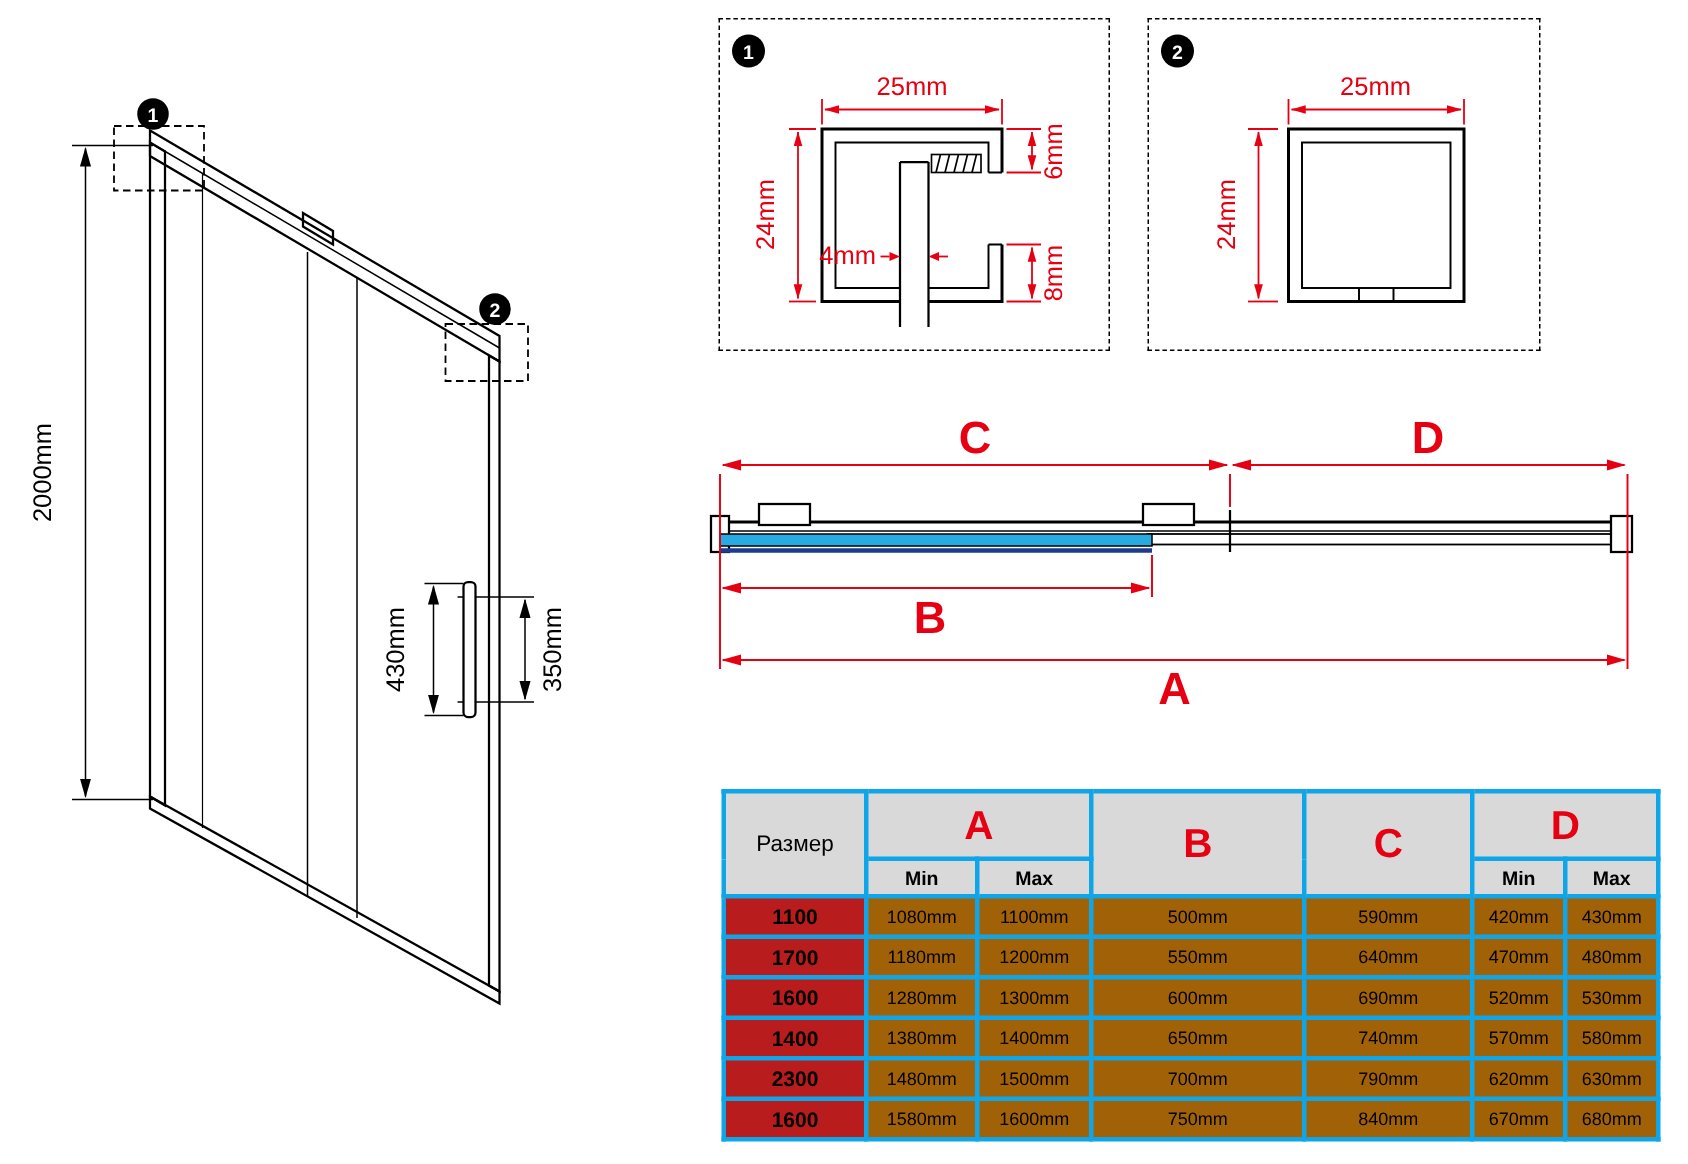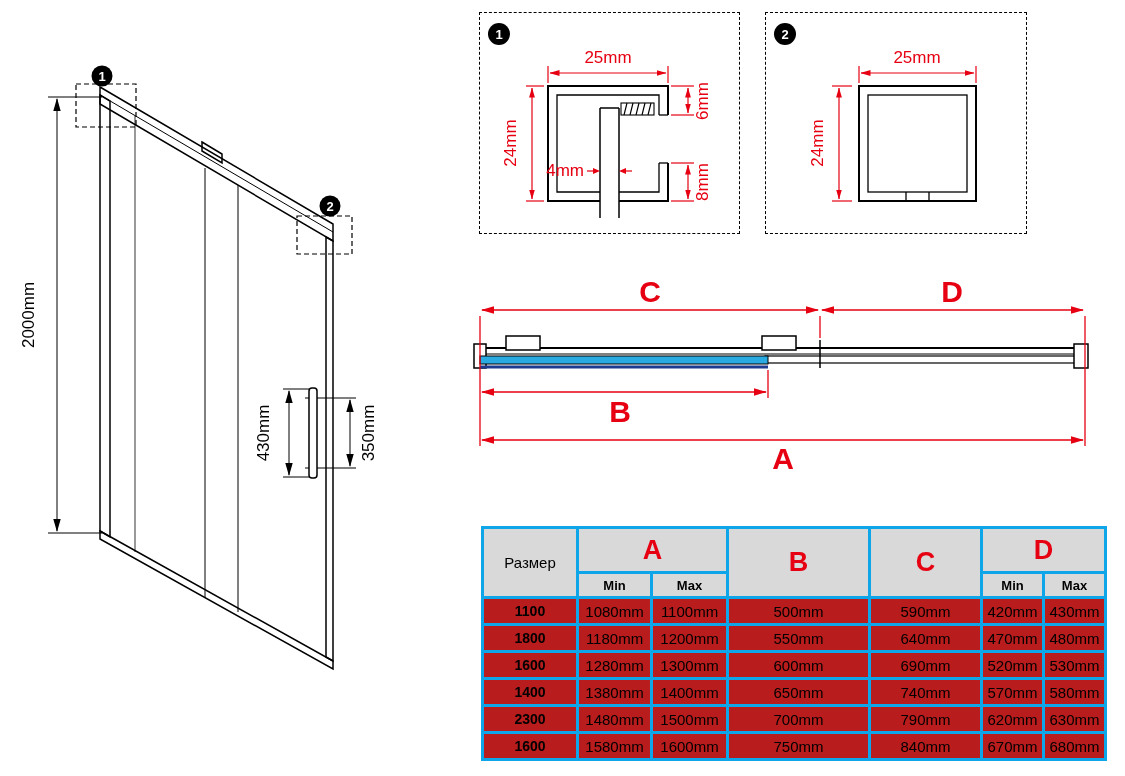--- a/index.html
+++ b/index.html
@@ -25,21 +25,21 @@
   #size-table th, #size-table td {
     border:3px solid #0ea5e9; text-align:center; vertical-align:middle;
     font-family:"Liberation Sans", sans-serif;
   }
   #size-table thead tr.r1 { height:45px; }
   #size-table thead tr.r2 { height:25px;margin-left:22px; }
   #size-table tbody tr { height:27px; }
   th.letter { background:#d9d9d9; color:#e60012; font-size:27px; font-weight:bold; }
   th.size-h { background:#d9d9d9; color:#000; font-size:15px; font-weight:normal; }
   th.minmax { background:#d9d9d9; color:#000; font-size:13px; font-weight:bold; }
-  td.cell   { font-size:15px; color:#000; background:#b91c1c; }
+  td.cell   { font-size:12px; color:#000; background:#a16207; }
   td.size   { font-size:14px; font-weight:bold; background:#b91c1c; }
 </style>
 </head>
 <body>
 
 <div id="canvas">
 
   <svg class="abs" style="left:0;top:0" width="470" height="776" viewBox="0 0 470 776">
     <defs>
       <marker id="arrK" markerUnits="userSpaceOnUse" markerWidth="13" markerHeight="9" viewBox="0 0 13 9" refX="12" refY="4.5" orient="auto-start-reverse">
@@ -262,21 +262,21 @@
       <tr>
         <td class="size">1100</td>
         <td class="cell">1080mm</td>
         <td class="cell">1100mm</td>
         <td class="cell">500mm</td>
         <td class="cell">590mm</td>
         <td class="cell">420mm</td>
         <td class="cell">430mm</td>
       </tr>
       <tr>
-        <td class="size">1800</td>
+        <td class="size">1700</td>
         <td class="cell">1180mm</td>
         <td class="cell">1200mm</td>
         <td class="cell">550mm</td>
         <td class="cell">640mm</td>
         <td class="cell">470mm</td>
         <td class="cell">480mm</td>
       </tr>
       <tr>
         <td class="size">1600</td>
         <td class="cell">1280mm</td>

